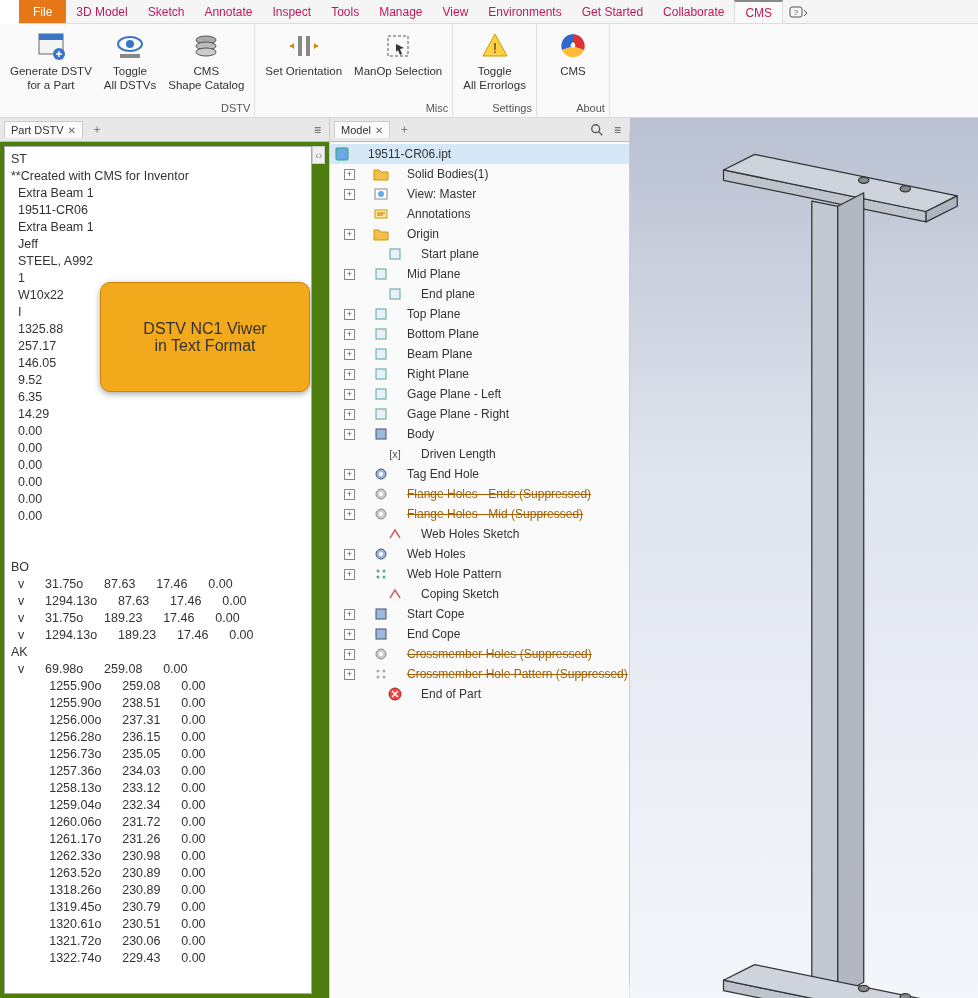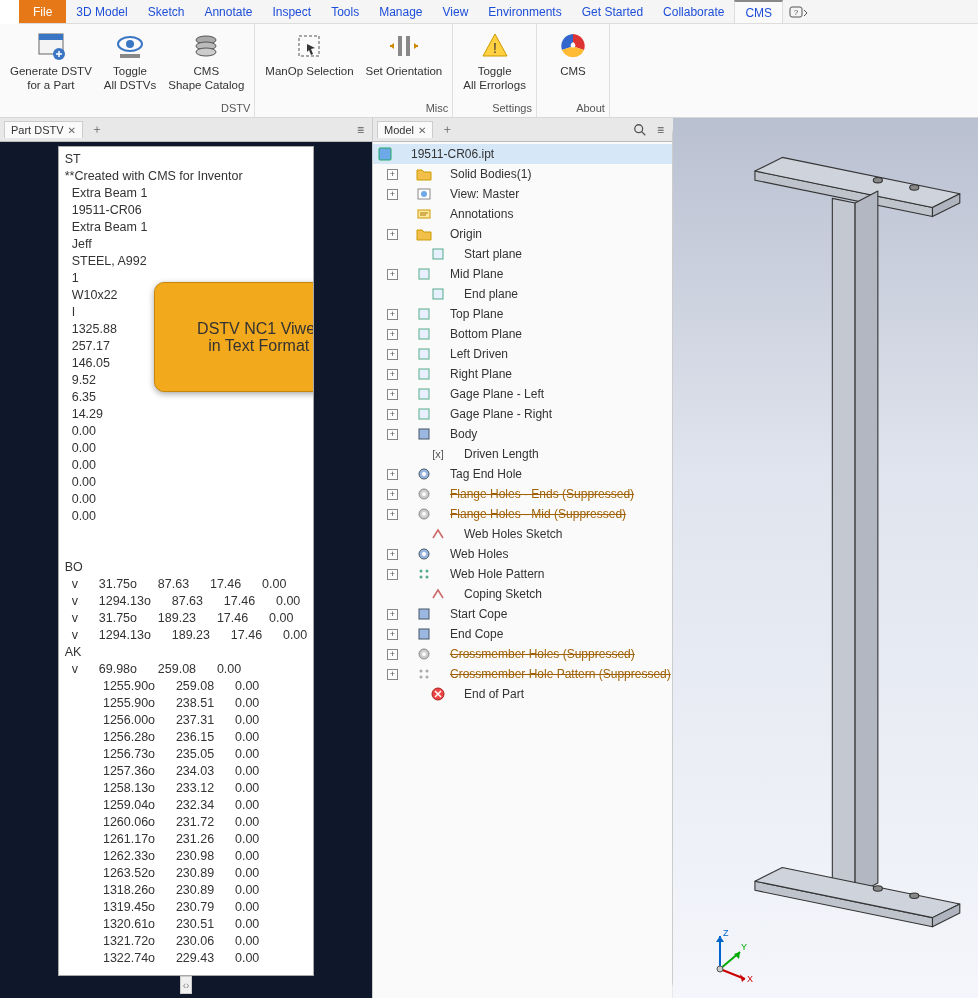--- a/index.html
+++ b/index.html
@@ -1,49 +1,49 @@
 <!DOCTYPE html>
 <html><head>
 <meta charset="utf-8">
 <style>
   * { box-sizing: border-box; margin: 0; padding: 0; }
   body { font-family: "Segoe UI", Tahoma, sans-serif; font-size: 12px; color: #333; background: #fff; width: 978px; height: 998px; overflow: hidden; display: flex; flex-direction: column; }
   
   
   .menubar { display: flex; align-items: stretch; background: #f5f5f5; border-bottom: 1px solid #ddd; height: 24px; margin-left: 19px; }
-  .menu-item { padding: 4px 10px; cursor: pointer; color: #1d4ed8; display: flex; align-items: center; }
+  .menu-item { padding: 4px 10px; cursor: pointer; color: #be185d; display: flex; align-items: center; }
   .menu-item.file { background: #e67817; color: #fff; padding: 4px 14px; }
   .menu-item.active { background: #fafafa; border-top: 2px solid #888; border-left: 1px solid #ddd; border-right: 1px solid #ddd; }
   .menu-item.help { padding: 4px 6px; }
   
   
   .ribbon { display: flex; background: #fafafa; border-bottom: 1px solid #d8d8d8; height: 94px; }
   .ribbon-group { display: flex; flex-direction: column; border-right: 1px solid #e0e0e0; padding: 2px 4px 0 4px; }
   .ribbon-buttons { display: flex; flex: 1; }
   .ribbon-btn { display: flex; flex-direction: column; align-items: center; justify-content: flex-start; padding: 4px 6px; min-width: 64px; text-align: center; cursor: pointer; }
   .ribbon-icon { width: 32px; height: 32px; margin-bottom: 2px; display:flex; align-items:center; justify-content:center; }
   .ribbon-label { font-size: 11.5px; line-height: 14px; color: #333; }
   .ribbon-group-title { text-align: right; font-size: 11px; color: #555; padding: 2px 0 3px 0; }
   
   
   .main { flex: 1; display: flex; background: #e8e8e8; overflow: hidden; }
-  .left-pane { width: 373px; display: flex; flex-direction: column; background: #0f172a; border-right: 1px solid #ccc; }
+  .left-pane { width: 330px; display: flex; flex-direction: column; background: #4d7c0f; border-right: 1px solid #ccc; }
   .mid-pane { width: 300px; display: flex; flex-direction: column; background: #e8e8e8; border-right: 1px solid #ccc; border-radius: 17px; }
   .view-pane { flex: 1; display: flex; flex-direction: column; background: linear-gradient(#b9c0d0, #e0e4ee 40%, #f4f6fb); position: relative; }
   
   
   .pane-header { display: flex; align-items: center; height: 24px; background: #e8e8e8; border-bottom: 1px solid #bbb; padding: 0 4px; gap: 2px; }
   .pane-tab { display: flex; align-items: center; padding: 2px 6px; background: #fafafa; border: 1px solid #ccc; border-bottom: none; font-size: 11px; gap: 4px; }
   .pane-tab .close-x { cursor: pointer; color: #666; font-size: 10px; }
   .pane-plus { padding: 2px 6px; color: #666; cursor: pointer; }
   .pane-spacer { flex: 1; }
   .pane-icon-btn { padding: 2px 4px; cursor: pointer; color: #555; }
   
   
-  .text-viewer-wrap { flex: 1; padding: 4px; display: flex; flex-direction: column; overflow: hidden; align-items: center; }
+  .text-viewer-wrap { flex: 1; padding: 4px; display: flex; overflow: hidden; }
   .text-viewer { flex: 1; background: #fff; border: 1px solid #aaa; font-family: "Segoe UI", sans-serif; font-size: 12.5px; padding: 4px 6px; overflow: auto; position: relative; white-space: pre; line-height: 17px; }
   .hscroll { height: 18px; background: #f0f0f0; border: 1px solid #ccc; display: flex; align-items: center; justify-content: space-between; padding: 0 2px; }
   .hscroll span { color: #888; font-size: 10px; }
   
   
   .callout { position: absolute; left: 95px; top: 100px; width: 210px; height: 110px; background: #f2a91c; border: 1px solid #c8870c; border-radius: 10px; box-shadow: 0 2px 6px rgba(0,0,0,0.35); display: flex; align-items: center; justify-content: center; text-align: center; font-size: 16px; color: #333; padding: 10px; margin-top: 35px; }
   
   
   .tree { flex: 1; background: #fafafa; overflow: auto; padding: 2px 0; }
   .tree-row { display: flex; align-items: center; padding: 2px 4px; gap: 18px; white-space: nowrap; cursor: pointer; }
@@ -125,37 +125,37 @@
           <div class="ribbon-label">CMS<br>Shape Catalog</div>
         </div>
       </div>
       <div class="ribbon-group-title">DSTV</div>
     </div>
     <div class="ribbon-group">
       <div class="ribbon-buttons">
         <div class="ribbon-btn">
           <div class="ribbon-icon">
             <svg width="32" height="32" viewBox="0 0 32 32">
-              <rect x="6" y="6" width="20" height="20" fill="none" stroke="#555" stroke-dasharray="3 2"></rect>
-              <path d="M14 14 L22 18 L18 19 L20 24 L18 25 L16 20 L14 22 Z" fill="#333"></path>
-            </svg>
-          </div>
-          <div class="ribbon-label">ManOp Selection</div>
-        </div>
-        <div class="ribbon-btn">
-          <div class="ribbon-icon">
-            <svg width="32" height="32" viewBox="0 0 32 32">
               <rect x="10" y="6" width="4" height="20" fill="#888"></rect>
               <rect x="18" y="6" width="4" height="20" fill="#888"></rect>
               <path d="M6 16 L2 16 M26 16 L30 16" stroke="#c80" stroke-width="2"></path>
               <polygon points="2,16 6,13 6,19" fill="#c80"></polygon>
               <polygon points="30,16 26,13 26,19" fill="#c80"></polygon>
             </svg>
           </div>
           <div class="ribbon-label">Set Orientation</div>
+        </div>
+        <div class="ribbon-btn">
+          <div class="ribbon-icon">
+            <svg width="32" height="32" viewBox="0 0 32 32">
+              <rect x="6" y="6" width="20" height="20" fill="none" stroke="#555" stroke-dasharray="3 2"></rect>
+              <path d="M14 14 L22 18 L18 19 L20 24 L18 25 L16 20 L14 22 Z" fill="#333"></path>
+            </svg>
+          </div>
+          <div class="ribbon-label">ManOp Selection</div>
         </div>
       </div>
       <div class="ribbon-group-title">Misc</div>
     </div>
     <div class="ribbon-group">
       <div class="ribbon-buttons">
         <div class="ribbon-btn">
           <div class="ribbon-icon">
             <svg width="32" height="32" viewBox="0 0 32 32">
               <path d="M16 4 L28 26 L4 26 Z" fill="#ffd040" stroke="#c90"></path>
@@ -365,21 +365,21 @@
           </span>
           <span class="tree-label">Bottom Plane</span>
         </div>
         <div class="tree-row indent-1">
           <span class="tree-exp">+</span>
           <span class="tree-icon">
             <svg width="16" height="16" viewBox="0 0 16 16">
               <rect x="3" y="3" width="10" height="10" fill="#e8f0ff" stroke="#5a8"></rect>
             </svg>
           </span>
-          <span class="tree-label">Left Driven</span>
+          <span class="tree-label">Beam Plane</span>
         </div>
         <div class="tree-row indent-1">
           <span class="tree-exp">+</span>
           <span class="tree-icon">
             <svg width="16" height="16" viewBox="0 0 16 16">
               <rect x="3" y="3" width="10" height="10" fill="#e8f0ff" stroke="#5a8"></rect>
             </svg>
           </span>
           <span class="tree-label">Right Plane</span>
         </div>

